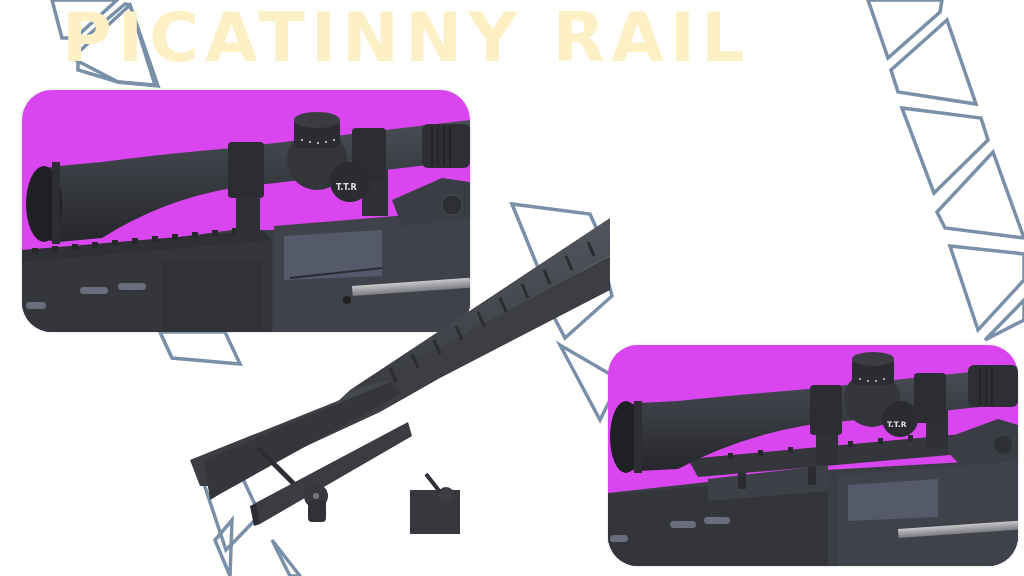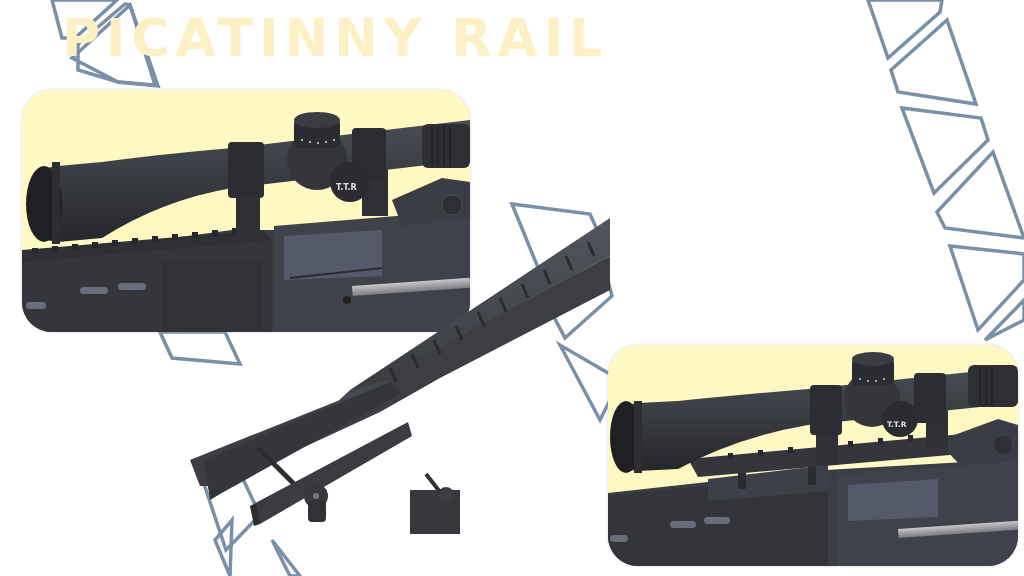--- a/index.html
+++ b/index.html
@@ -1,27 +1,27 @@
 <!DOCTYPE html>
 <html><head>
 <meta charset="utf-8">
 <style>
   html, body { margin:0; padding:0; }
   body { width:1024px; height:576px; background:#ffffff; position:relative; overflow:hidden; font-family:"DejaVu Sans", sans-serif; }
   .bg-pattern { position:absolute; left:0; top:0; width:1024px; height:576px; }
   .title {
     position:absolute; left:62px; top:8px;
     font-family:"DejaVu Sans", sans-serif; font-weight:bold;
-    font-size:52px; letter-spacing:6px; color:#fdf0c4;
+    font-size:68px; letter-spacing:6px; color:#fdf0c4;
     line-height:60px; white-space:nowrap;
     transform:scaleY(1.0);
   }
   .panel {
     position:absolute; border-radius:30px; overflow:hidden;
-    background:#fef9c3; box-shadow:0 0 3px rgba(180,180,190,0.6);
+    background:#d946ef; box-shadow:0 0 3px rgba(180,180,190,0.6);
   }
   .panel svg { display:block; }
   #panel1 { left:22px; top:90px; width:448px; height:242px; }
   #panel2 { left:608px; top:345px; width:410px; height:221px; }
   .rail-render { position:absolute; left:190px; top:200px; width:420px; height:376px; }
 </style>
 </head>
 <body>
 
 <svg class="bg-pattern" viewBox="0 0 1024 576" xmlns="http://www.w3.org/2000/svg">

